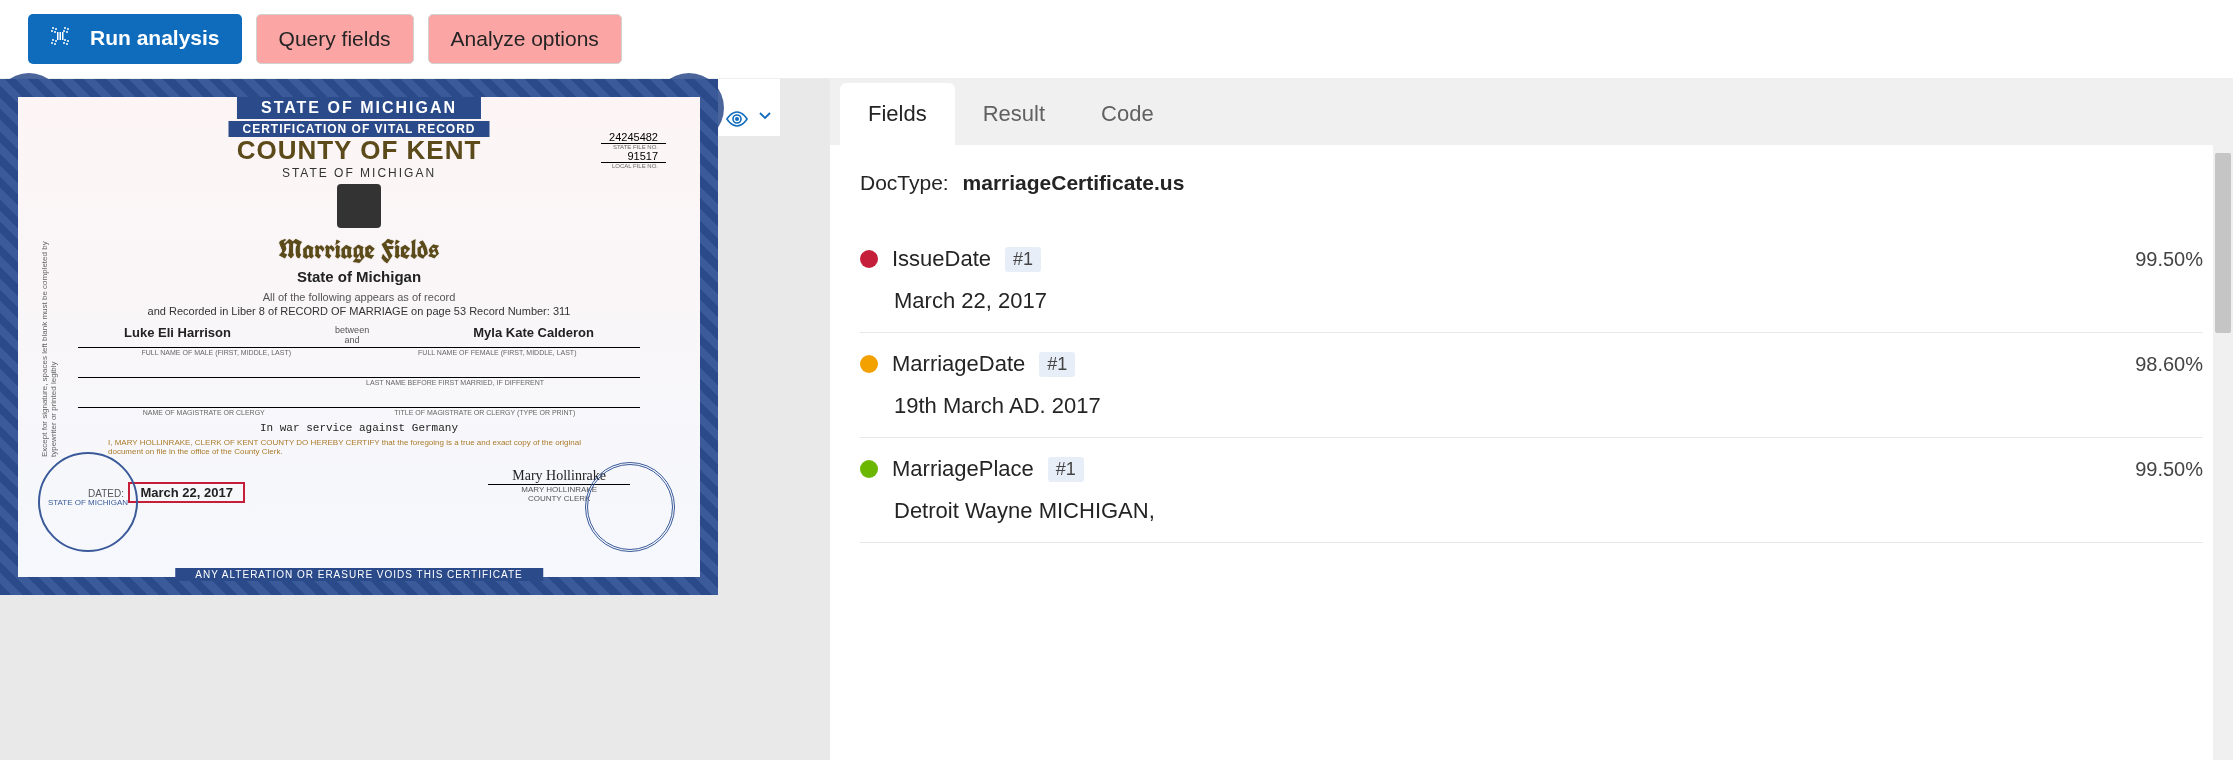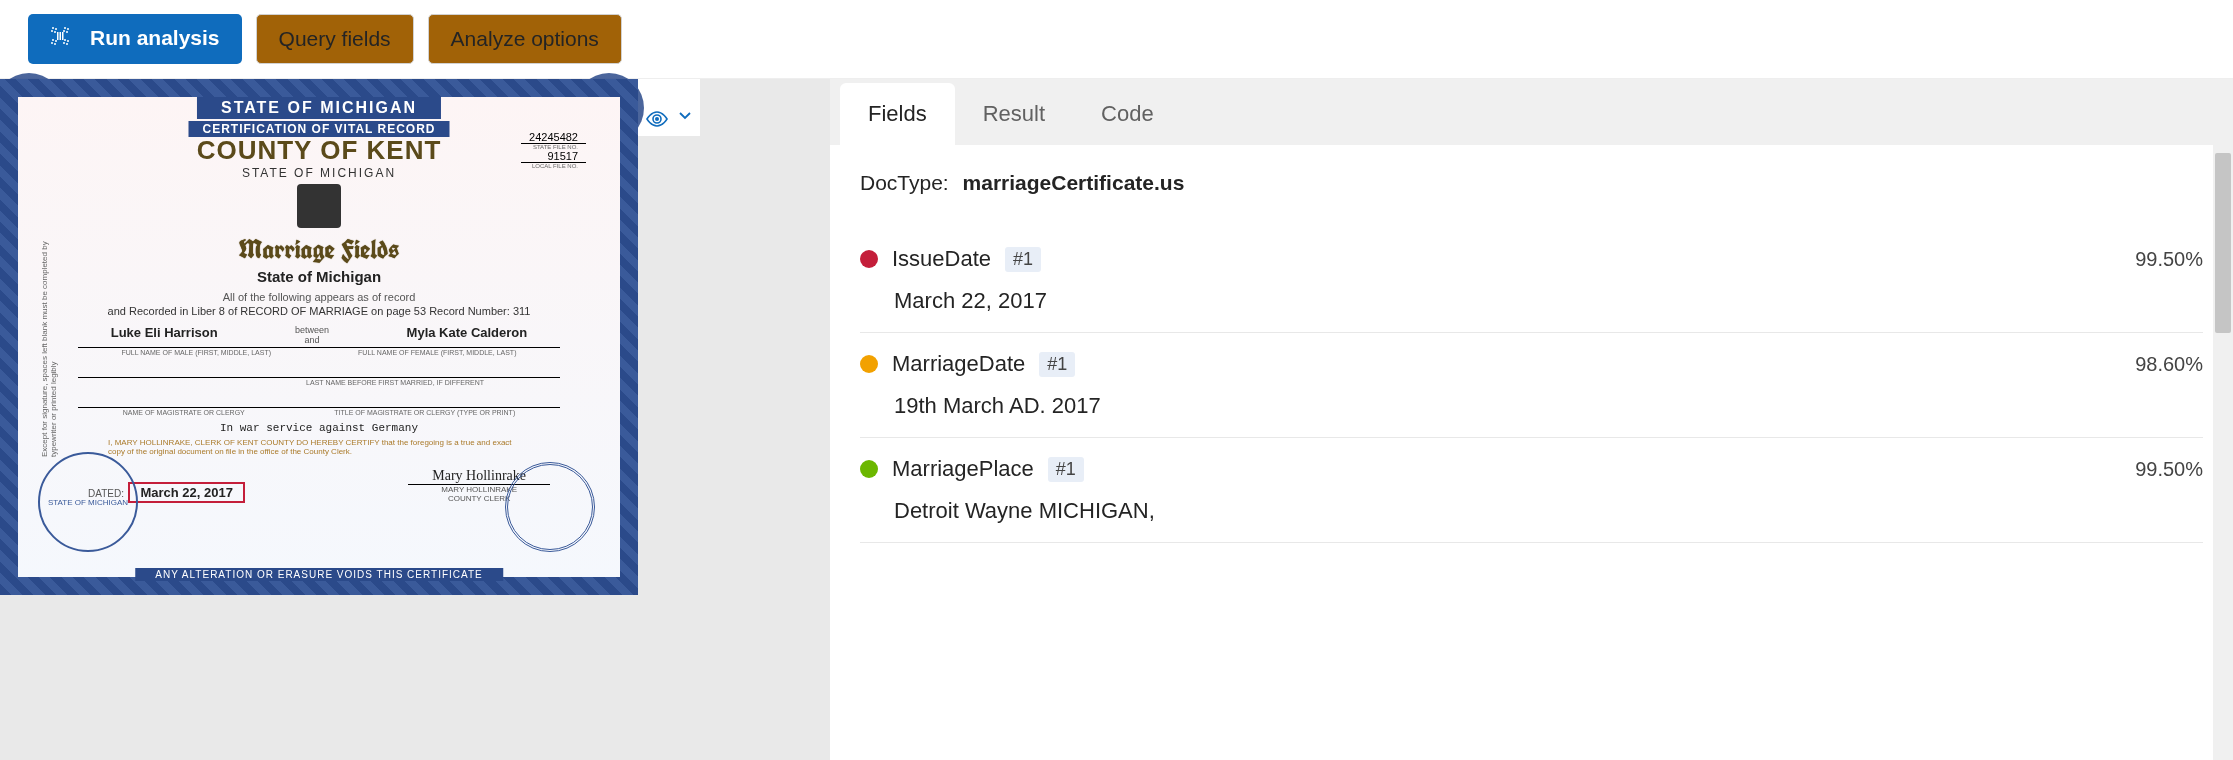--- a/index.html
+++ b/index.html
@@ -1,23 +1,23 @@
 <!DOCTYPE html>
 <html><head>
 <meta charset="utf-8">
 <style>
 *{box-sizing:border-box;margin:0;padding:0;font-family:"Segoe UI",Arial,sans-serif}
 body{background:#fff;width:2233px;height:760px;overflow:hidden}
 .toolbar{display:flex;gap:14px;padding:14px 28px;border-bottom:1px solid #eee}
 .btn{display:flex;align-items:flex-start;gap:20px;padding:12px 22px;border-radius:5px;font-size:21px;cursor:pointer}
 .btn-primary{background:#0f6cbd;color:#fff;border:none;font-weight:600}
-.btn-secondary{background:#a16207;color:#242424;border:1px solid #d1d1d1}
+.btn-secondary{background:#fca5a5;color:#242424;border:1px solid #d1d1d1}
 .main{display:flex;height:calc(100% - 70px)}
 .left{width:830px;background:#e9e9e9;padding:0;position:relative;display:flex;align-items:flex-start}
-.cert{width:638px;height:516px;background:#fff;position:relative;margin:0}
+.cert{width:718px;height:516px;background:#fff;position:relative;margin:0}
 .border-frame{position:absolute;inset:0;background:linear-gradient(135deg,#2b4a8a,#3a5a9a);padding:18px}
 .border-inner{width:100%;height:100%;background:#fdfcf7;position:relative;background:linear-gradient(180deg,#fdf5f5 0%,#f5f8fd 100%)}
 .border-inner::before{content:"";position:absolute;inset:-18px;border:18px solid transparent;background:repeating-linear-gradient(45deg,#2b4a8a 0 8px,#3a5a9a 8px 16px) border-box;-webkit-mask:linear-gradient(#fff 0 0) padding-box,linear-gradient(#fff 0 0);-webkit-mask-composite:xor;mask-composite:exclude;pointer-events:none}
 .seal-corner{position:absolute;width:70px;height:70px;border-radius:50%;background:radial-gradient(circle,#3a5a9a 20%,#2b4a8a 60%);opacity:.85}
 .seal-tl{top:-6px;left:-6px}.seal-tr{top:-6px;right:-6px}
 .seal-bl{position:absolute;bottom:25px;left:20px;width:100px;height:100px;border-radius:50%;border:2px solid #3a5a9a;display:flex;align-items:center;justify-content:center;font-size:8px;color:#3a5a9a}
 .seal-br{position:absolute;bottom:25px;right:25px;width:90px;height:90px;border-radius:50%;border:3px double #3a5a9a}
 .ribbon{position:absolute;top:0;left:50%;transform:translateX(-50%);background:#2b4a8a;color:#fff;font-size:16px;font-weight:bold;padding:2px 24px;letter-spacing:2px;white-space:nowrap}
 .ribbon2{position:absolute;top:24px;left:50%;transform:translateX(-50%);background:#2b4a8a;color:#fff;font-size:12px;font-weight:bold;padding:1px 14px;letter-spacing:1px;white-space:nowrap}
 .ribbon-bot{position:absolute;bottom:-4px;left:50%;transform:translateX(-50%);background:#2b4a8a;color:#fff;font-size:10px;padding:1px 20px;letter-spacing:1px;white-space:nowrap}

